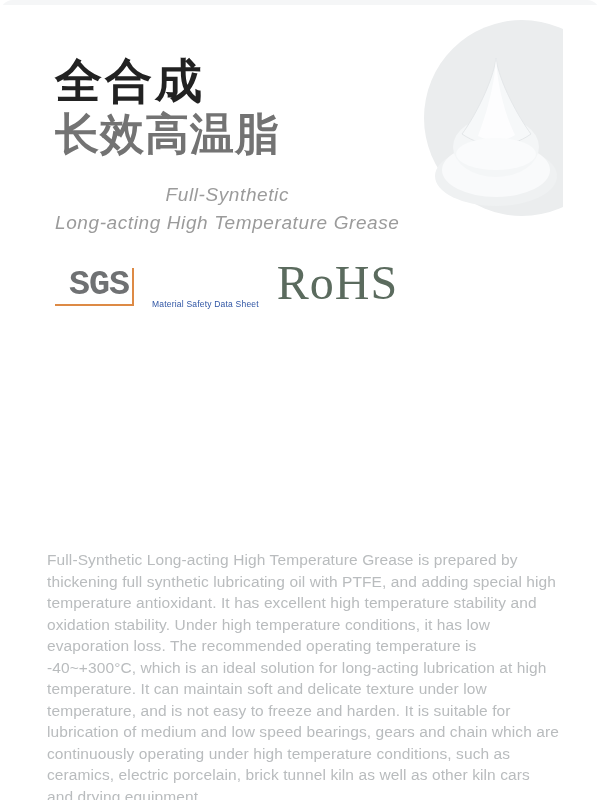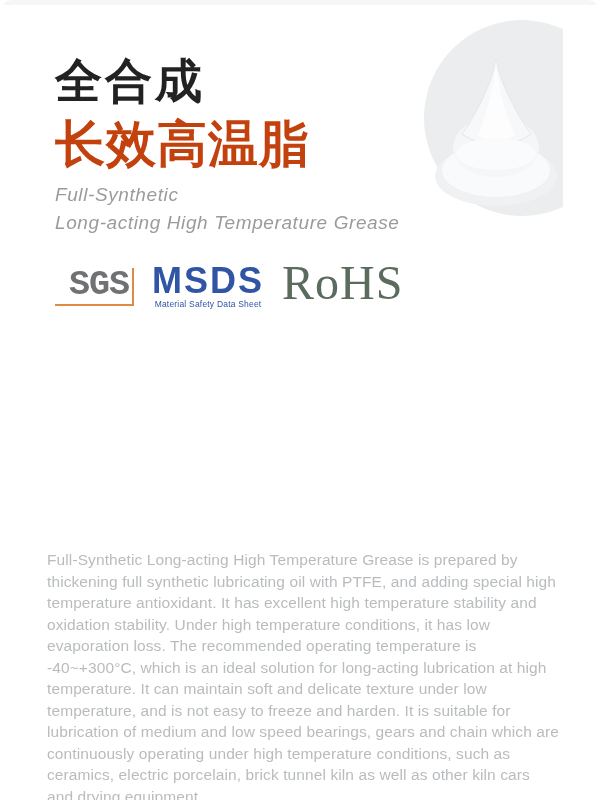--- a/index.html
+++ b/index.html
@@ -44,35 +44,36 @@
     position: absolute;
     left: 55px; top: 55px;
     font-size: 47px;
     font-weight: 600;
     letter-spacing: 3px;
     color: #222222;
     line-height: 1.1;
   }
   .title-cn-2 {
     position: absolute;
-    left: 55px; top: 117px;
-    font-size: 50px;
+    left: 55px; top: 110px;
+    font-size: 44px;
     font-weight: 800;
     letter-spacing: 1px;
-    color: #c2410c;
+    color: #737373;
     line-height: 1.1;
   }
   .subtitle {
     position: absolute;
     left: 55px; top: 181px;
     font-size: 19px;
     font-style: italic;
     color: #9b9b9b;
     letter-spacing: 0.6px;
     line-height: 28px;
+    text-align: center;
   }
 
   
   .cert-row {
     position: absolute;
     left: 55px; top: 260px;
     display: flex;
     align-items: flex-end;
     gap: 18px;
     height: 50px;
@@ -179,21 +180,20 @@
     <div>Long-acting High Temperature Grease</div>
   </div>
 
   <div class="cert-row">
     <div class="sgs-logo">
       <span class="sgs-text">SGS</span>
       <span class="sgs-underline"></span>
       <span class="sgs-vline"></span>
     </div>
     <div class="msds-logo">
-      <span class="msds-text">MSDS</span>
       <span class="msds-caption">Material Safety Data Sheet</span>
     </div>
     <div class="rohs-logo">RoHS</div>
   </div>
 
   <p class="desc-en">Full-Synthetic Long-acting High Temperature Grease is prepared by thickening full synthetic lubricating oil with PTFE, and adding special high temperature antioxidant. It has excellent high temperature stability and oxidation stability. Under high temperature conditions, it has low evaporation loss. The recommended operating temperature is -40~+300°C, which is an ideal solution for long-acting lubrication at high temperature. It can maintain soft and delicate texture under low temperature, and is not easy to freeze and harden. It is suitable for lubrication of medium and low speed bearings, gears and chain which are continuously operating under high temperature conditions, such as ceramics, electric porcelain, brick tunnel kiln as well as other kiln cars and drying equipment.</p>
 
 </div>
 
 </body></html>

